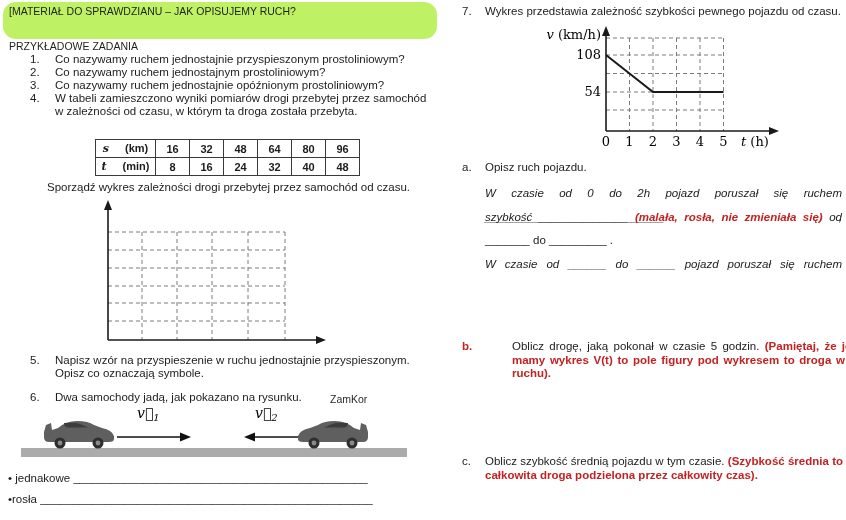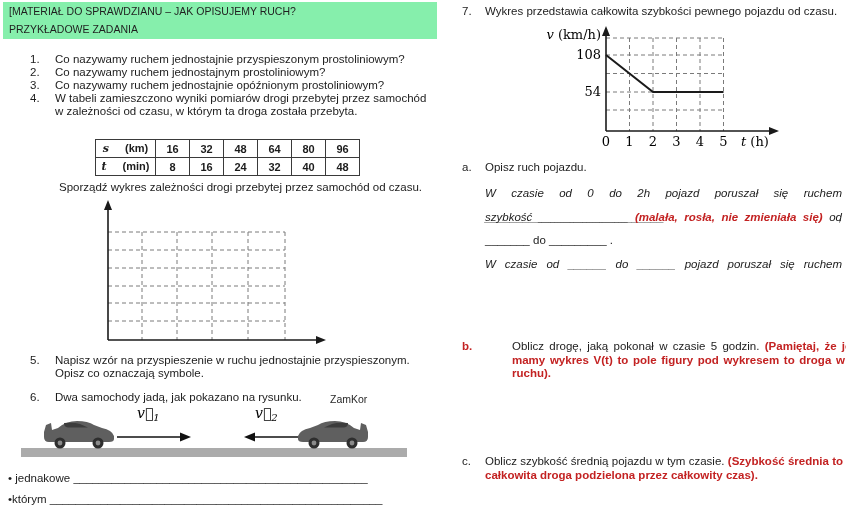--- a/index.html
+++ b/index.html
@@ -4,39 +4,39 @@
 <style>
   html,body { margin:0; padding:0; background:#ffffff; }
   .sheet {
     position:relative; width:846px; height:520px; background:#ffffff;
     font-family:"Liberation Sans", sans-serif; color:#1c1c1c; font-size:11.5px;
     overflow:hidden;
   }
   .abs { position:absolute; }
 
   
-  .hdr { background:#86efac; color:#1f1f1f; font-size:10.5px; }
+  .hdr { background:#bef264; color:#1f1f1f; font-size:10.5px;border-radius:13px; }
   .hdr .hline { position:absolute; left:6px; white-space:nowrap; }
 
   
   .qitem { position:absolute; left:30px; width:402px; display:flex; line-height:13px; }
   .qitem .n { flex:0 0 25px; }
   .qitem .t { flex:1; }
 
   
   table.meas { position:absolute; border-collapse:collapse; font-size:11px; font-weight:bold; }
   table.meas td {
     border:1px solid #3a3a3a; height:17px; text-align:center; vertical-align:middle;
     width:29px; padding:0 2px;
   }
   table.meas td.hd { width:55px; }
   .var { font-family:"DejaVu Serif", serif; font-style:italic; }
   .unit { margin-left:16px; }
 
-  .caption { position:absolute; white-space:nowrap;margin-left:12px; }
+  .caption { position:absolute; white-space:nowrap; }
 
   
   .fill { position:absolute; left:485px; width:357px; font-size:11.5px; }
   .fill .fl { height:23.5px; line-height:23.5px; white-space:nowrap; }
   .fill .jl { white-space:normal; text-align:justify; text-align-last:justify;font-style:italic; }
   .red  { color:#c32222; }
   .bold { font-weight:bold; }
   .blank { letter-spacing:0; }
 
   .para { position:absolute; line-height:13.5px; text-align:justify; }
@@ -48,21 +48,21 @@
 
   svg text { font-family:"DejaVu Serif", serif; }
 </style>
 </head>
 <body>
 
 <div class="sheet">
 
   <div class="abs hdr" style="left:3px; top:2px; width:434px; height:37px;">
     <div class="hline" style="top:3px;">[MATERIAŁ DO SPRAWDZIANU – JAK OPISUJEMY RUCH?</div>
-    <div class="hline" style="top:21px;">PRZYKŁADOWE ZADANIA</div>
+    <div class="hline" style="top:38px;">PRZYKŁADOWE ZADANIA</div>
   </div>
 
   <div class="qitem" style="top:53px;">
     <span class="n">1.</span>
     <span class="t">Co nazywamy ruchem jednostajnie przyspieszonym prostoliniowym?</span>
   </div>
   <div class="qitem" style="top:66px;">
     <span class="n">2.</span>
     <span class="t">Co nazywamy ruchem jednostajnym prostoliniowym?</span>
   </div>
@@ -171,26 +171,26 @@
     </g>
   </svg>
 
 
   <div class="bullet-line" style="left:8px; top:472px;">
     <span>•</span>
     <span>jednakowe</span>
     <span class="blank">______________________________________________</span>
   </div>
   <div class="bullet-line" style="left:8px; top:493px;">
-    <span>•</span><span>którym</span>
+    <span>•</span><span>rosła</span>
     <span class="blank">____________________________________________________</span>
   </div>
 
   <span class="pnum" style="left:462px; top:5px;">7.</span>
-  <div class="abs" style="left:485px; top:5px; width:360px;">Wykres przedstawia całkowita szybkości pewnego pojazdu od czasu.</div>
+  <div class="abs" style="left:485px; top:5px; width:360px;">Wykres przedstawia zależność szybkości pewnego pojazdu od czasu.</div>
 
   <svg class="abs" style="left:545px; top:22px;" width="240" height="135">
 
     <g stroke="#7a7a7a" stroke-width="1" stroke-dasharray="4 3">
       <line x1="61" y1="16" x2="179" y2="16"></line>
       <line x1="61" y1="33" x2="179" y2="33"></line>
       <line x1="61" y1="51.5" x2="179" y2="51.5"></line>
       <line x1="61" y1="70" x2="179" y2="70"></line>
       <line x1="61" y1="88" x2="179" y2="88"></line>
       <line x1="84.5" y1="16" x2="84.5" y2="109"></line>

